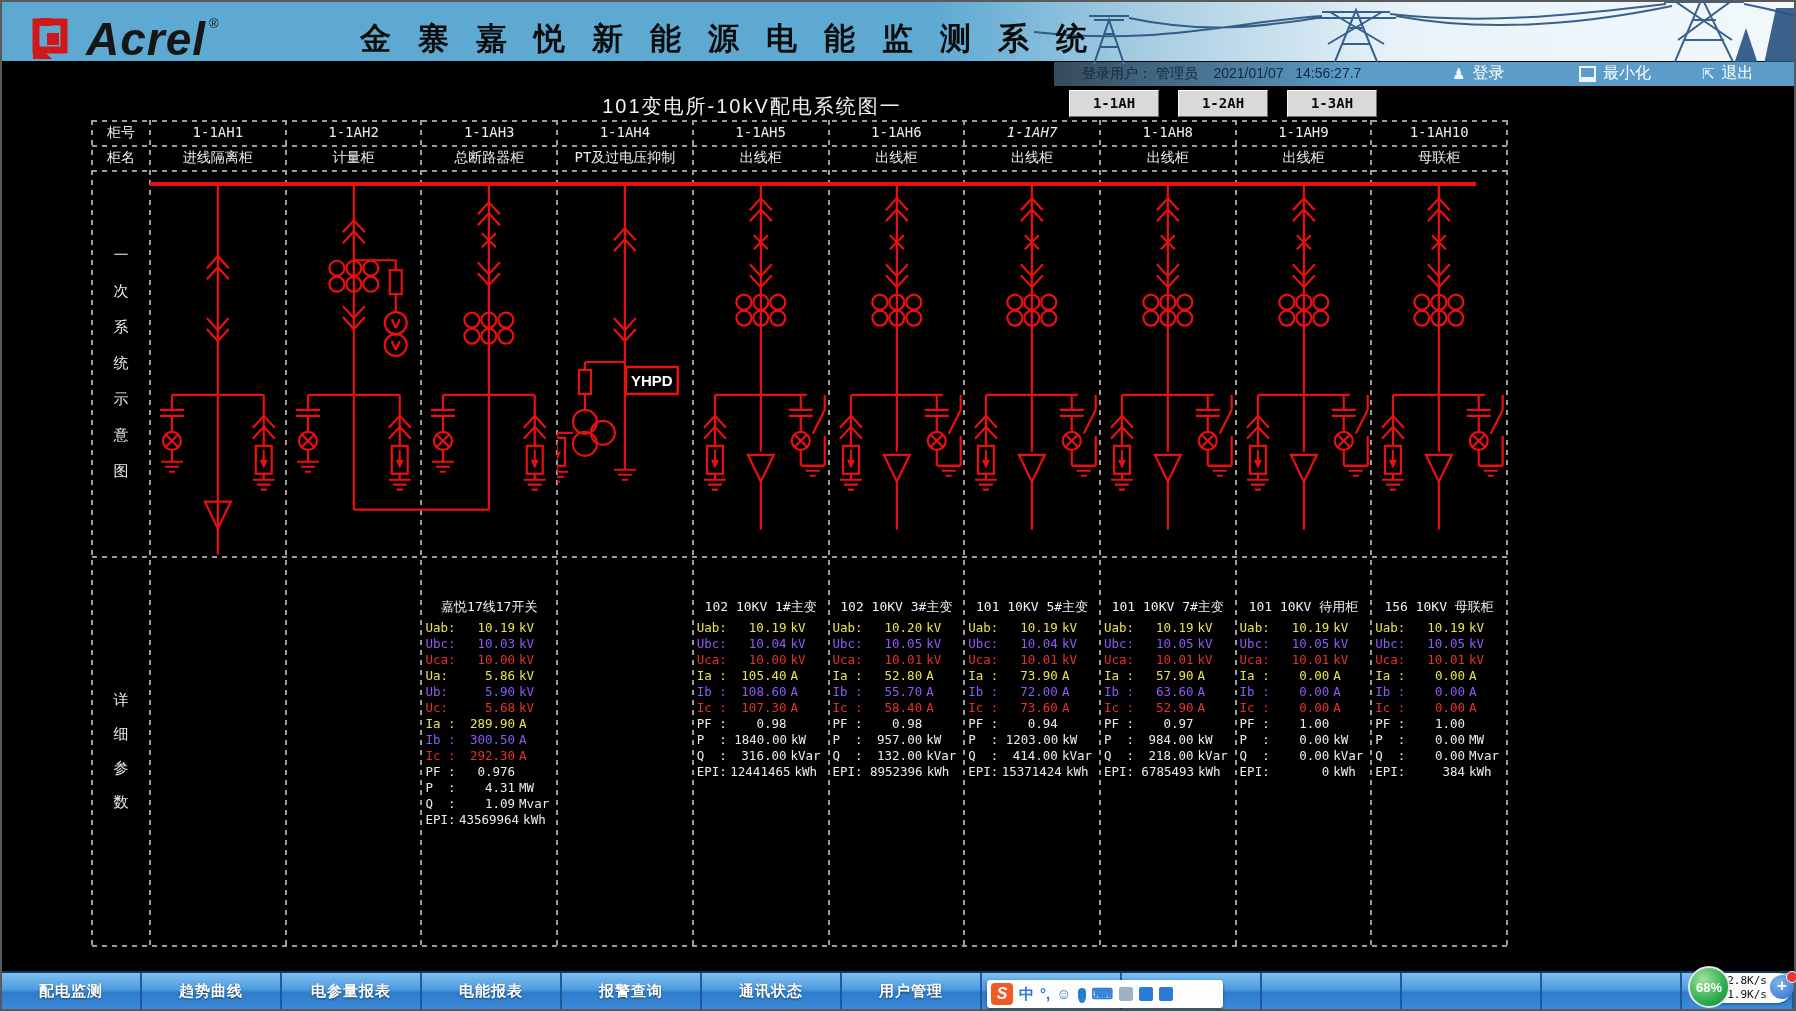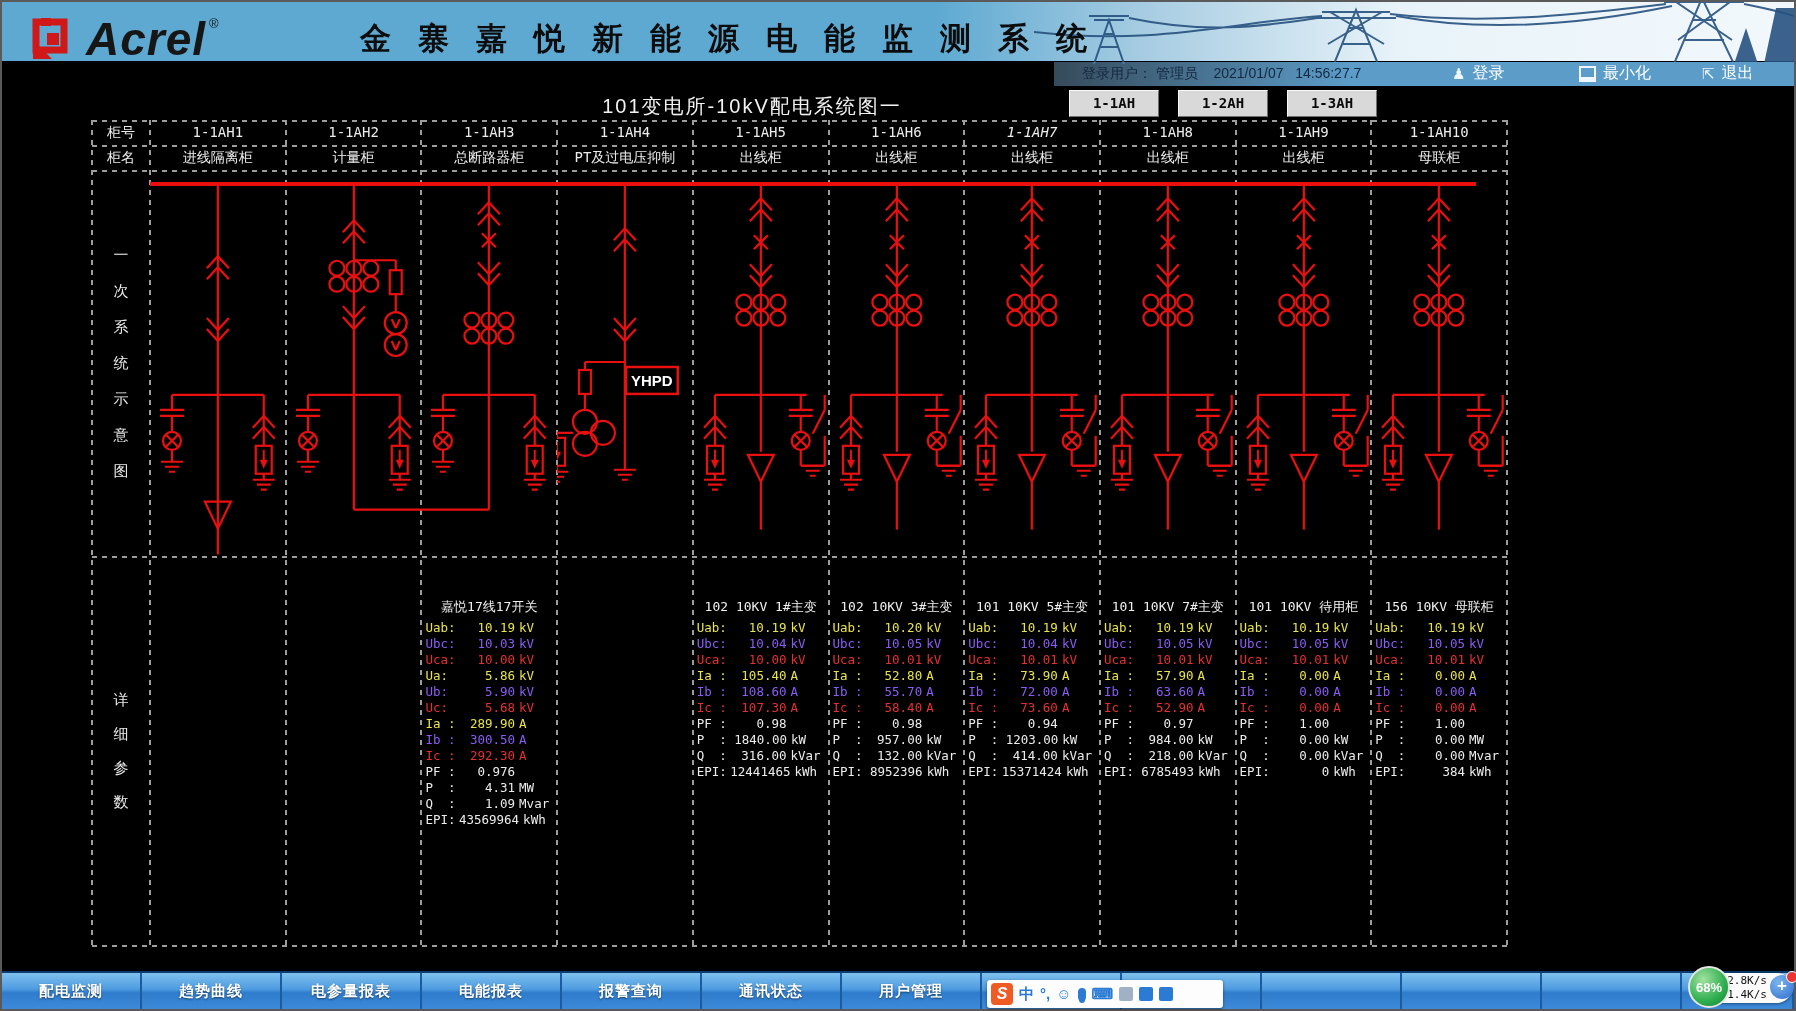--- a/index.html
+++ b/index.html
@@ -630,20 +630,20 @@
   </div>
 
   <div id="netw">
     <div id="net-pill">
       <div class="net-row" style="top:1px;">
         <span class="arrow-up">↑</span>
         <span>2.8K/s</span>
       </div>
       <div class="net-row" style="top:15px;">
         <span class="arrow-dn">↓</span>
-        <span>1.4K/s</span>
+        <span>1.9K/s</span>
       </div>
     </div>
     <div id="net-ball">68%</div>
     <div id="net-plus">+</div>
     <div id="net-dot"></div>
   </div>
 </div>
 
 </body></html>

